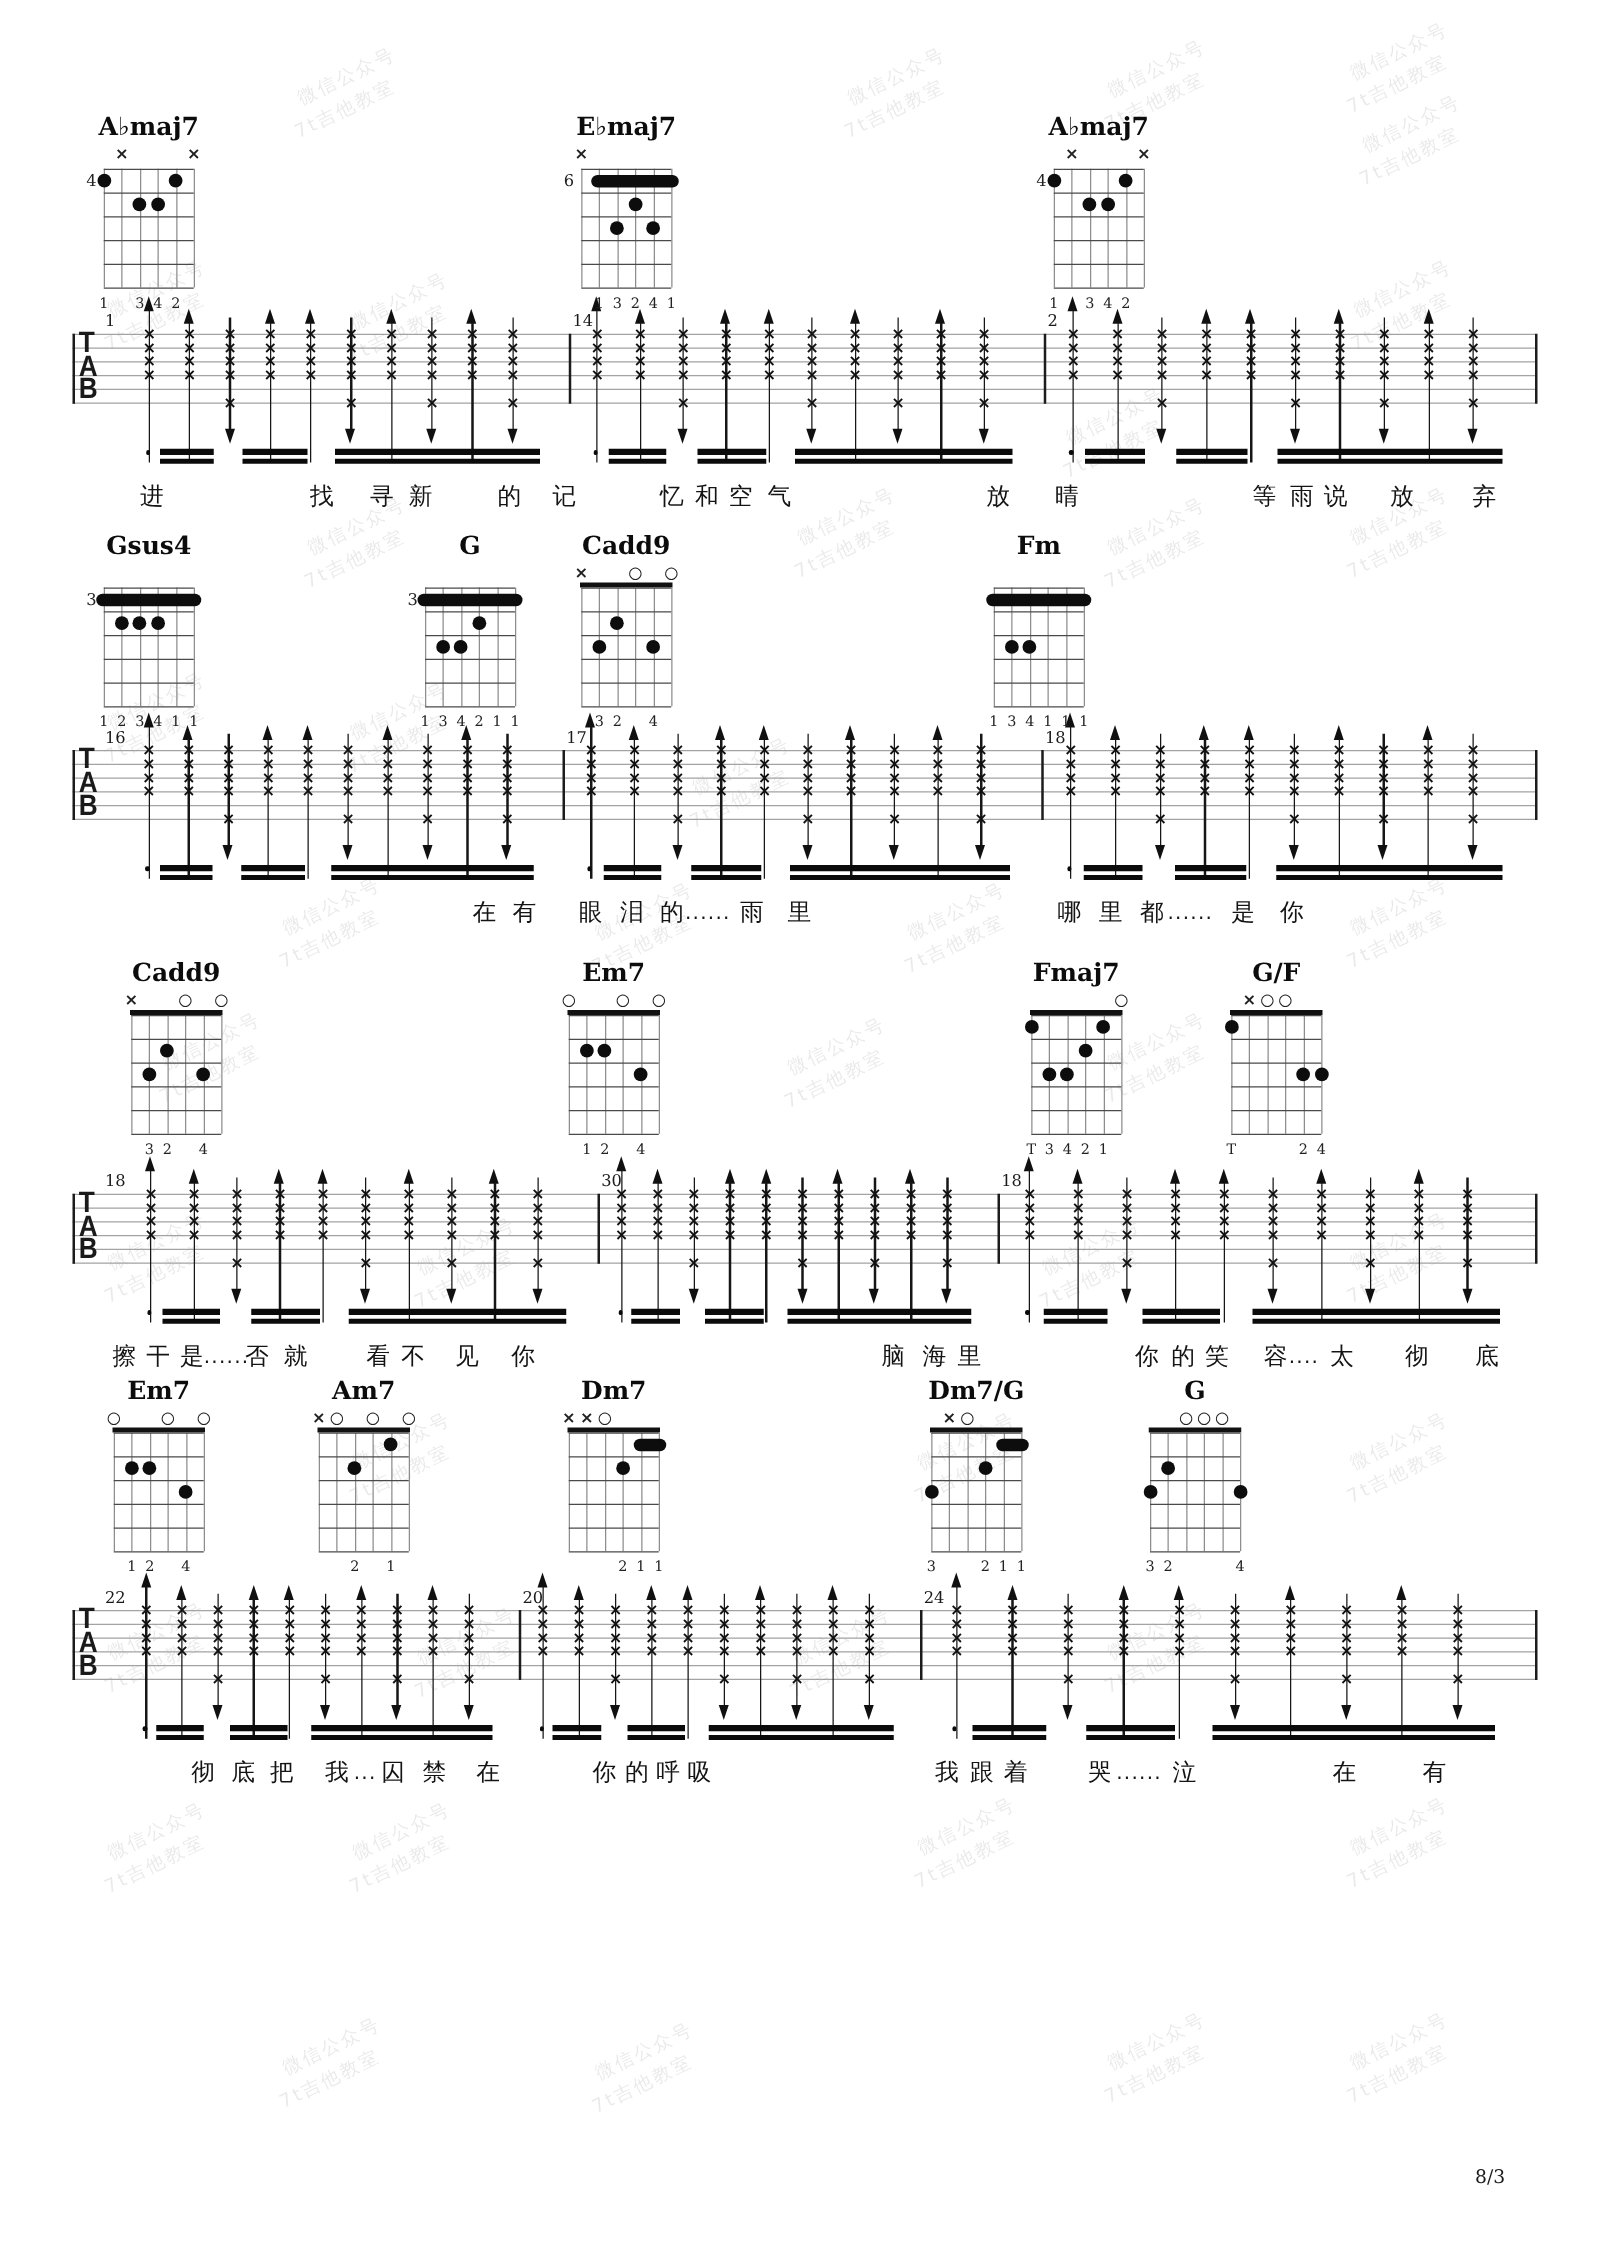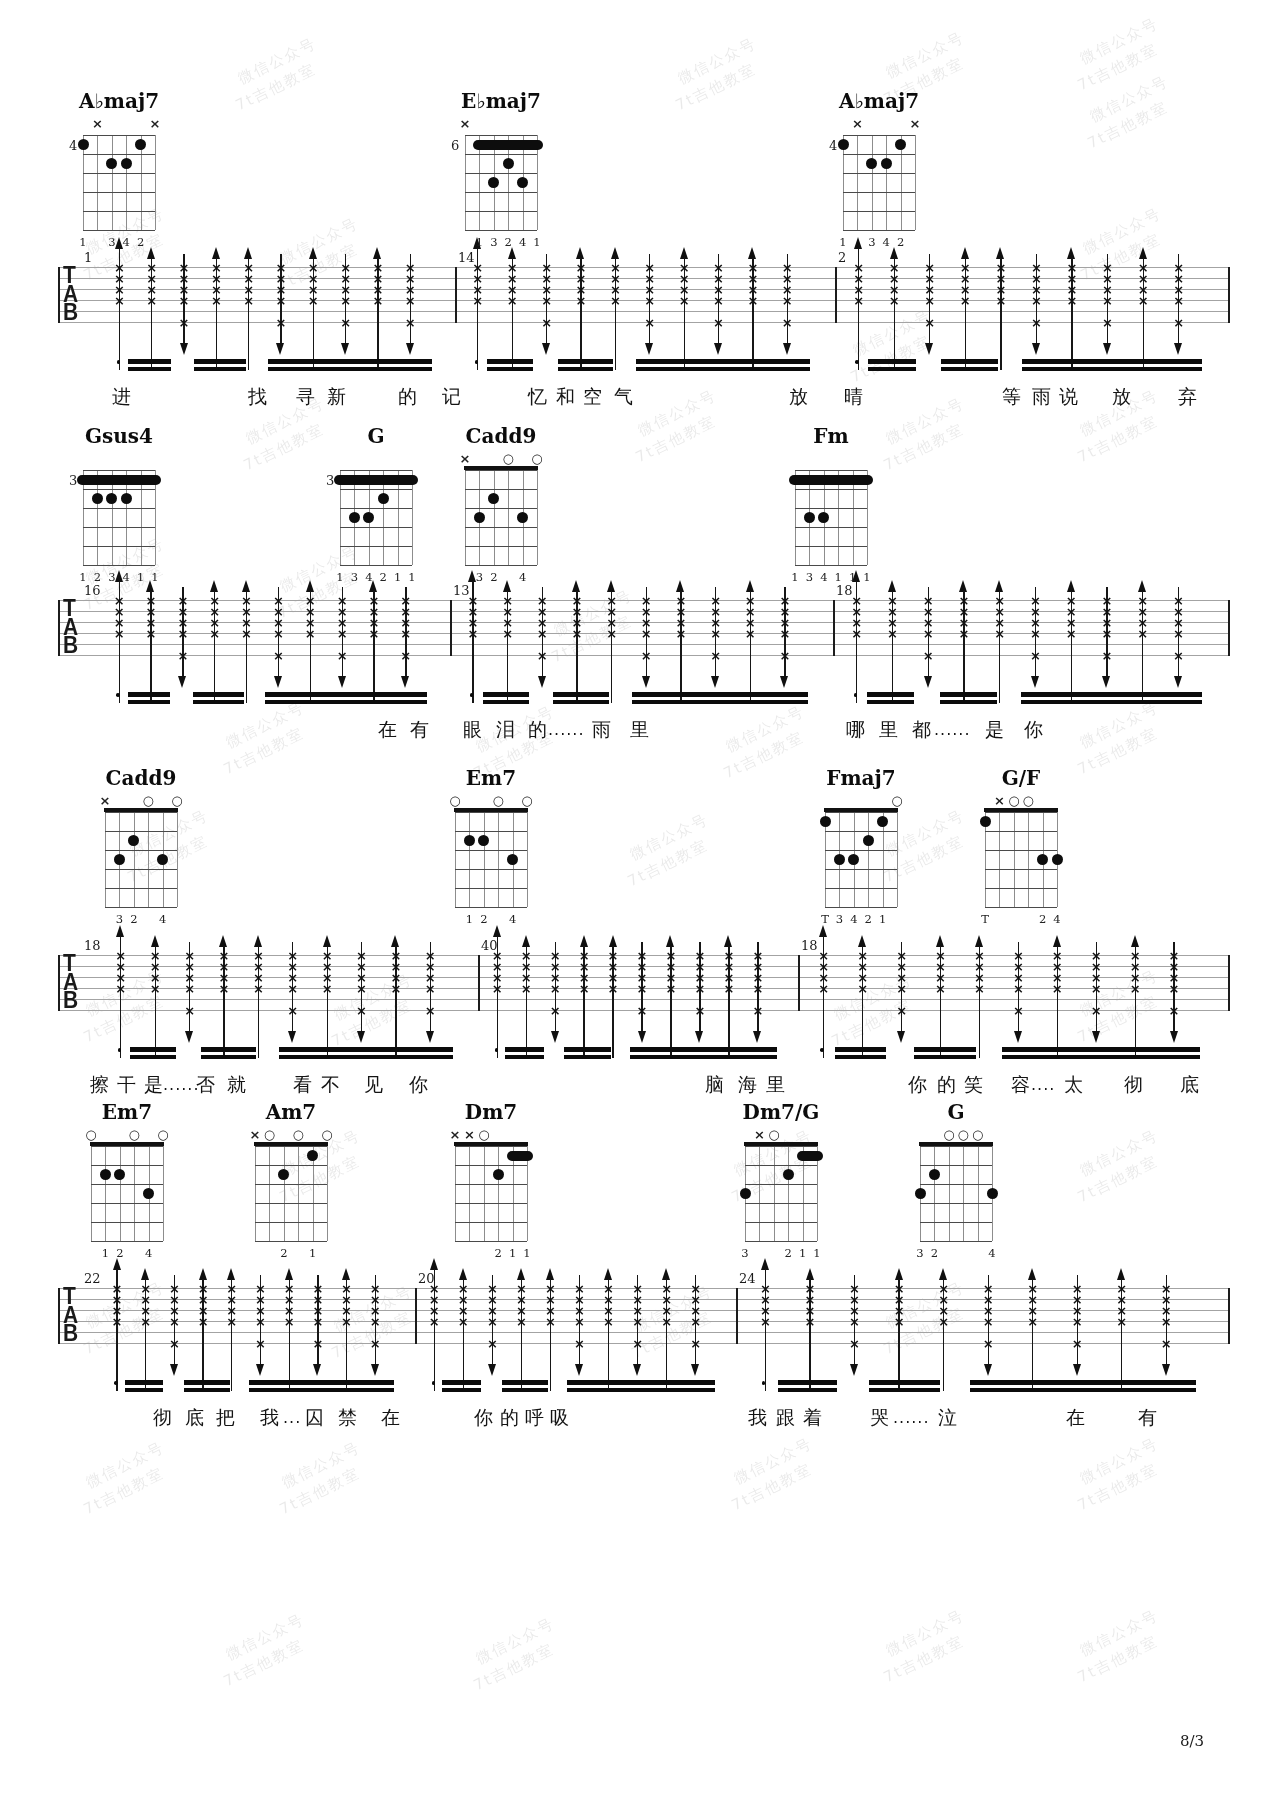--- a/index.html
+++ b/index.html
@@ -700,21 +700,21 @@
           <div class="sx" style="left: 400.324px; top: 627px;">×</div>
           <div class="sx" style="left: 400.324px; top: 649px;">×</div>
         </div>
         <div class="beam" style="left: 127.92px; top: 692px; width: 42.24px;"></div>
         <div class="beam" style="left: 127.92px; top: 699.5px; width: 42.24px;"></div>
         <div class="beamdot" style="left: 116.304px; top: 693px;"></div>
         <div class="beam" style="left: 193.04px; top: 692px; width: 51.04px;"></div>
         <div class="beam" style="left: 193.04px; top: 699.5px; width: 51.04px;"></div>
         <div class="beam" style="left: 265.2px; top: 692px; width: 161.92px;"></div>
         <div class="beam" style="left: 265.2px; top: 699.5px; width: 161.92px;"></div>
-        <div class="mnum" style="left: 453px; top: 583px;">13</div>
+        <div class="mnum" style="left: 453px; top: 583px;">17</div>
         <div class="abs" style="left: 0px; top: 0px;">
           <div class="arrup" style="left: 468.48px; top: 570px;"></div>
           <div class="stem" style="left: 472.38px; top: 581px; height: 122px;"></div>
           <div class="sx" style="left: 467.48px; top: 594px;">×</div>
           <div class="sx" style="left: 467.48px; top: 605px;">×</div>
           <div class="sx" style="left: 467.48px; top: 616px;">×</div>
           <div class="sx" style="left: 467.48px; top: 627px;">×</div>
         </div>
         <div class="abs" style="left: 0px; top: 0px;">
           <div class="arrup" style="left: 503.142px; top: 580px;"></div>
@@ -1106,21 +1106,21 @@
           <div class="sx" style="left: 424.81px; top: 982px;">×</div>
           <div class="sx" style="left: 424.81px; top: 1004px;">×</div>
         </div>
         <div class="beam" style="left: 130.3px; top: 1047px; width: 45.6px;"></div>
         <div class="beam" style="left: 130.3px; top: 1054.5px; width: 45.6px;"></div>
         <div class="beamdot" style="left: 117.76px; top: 1048px;"></div>
         <div class="beam" style="left: 200.6px; top: 1047px; width: 55.1px;"></div>
         <div class="beam" style="left: 200.6px; top: 1054.5px; width: 55.1px;"></div>
         <div class="beam" style="left: 278.5px; top: 1047px; width: 174.8px;"></div>
         <div class="beam" style="left: 278.5px; top: 1054.5px; width: 174.8px;"></div>
-        <div class="mnum" style="left: 481px; top: 938px;">40</div>
+        <div class="mnum" style="left: 481px; top: 938px;">30</div>
         <div class="abs" style="left: 0px; top: 0px;">
           <div class="arrup" style="left: 492.7px; top: 925px;"></div>
           <div class="stem" style="left: 496.6px; top: 936px; height: 122px;"></div>
           <div class="sx" style="left: 491.7px; top: 949px;">×</div>
           <div class="sx" style="left: 491.7px; top: 960px;">×</div>
           <div class="sx" style="left: 491.7px; top: 971px;">×</div>
           <div class="sx" style="left: 491.7px; top: 982px;">×</div>
         </div>
         <div class="abs" style="left: 0px; top: 0px;">
           <div class="arrup" style="left: 521.66px; top: 935px;"></div>

